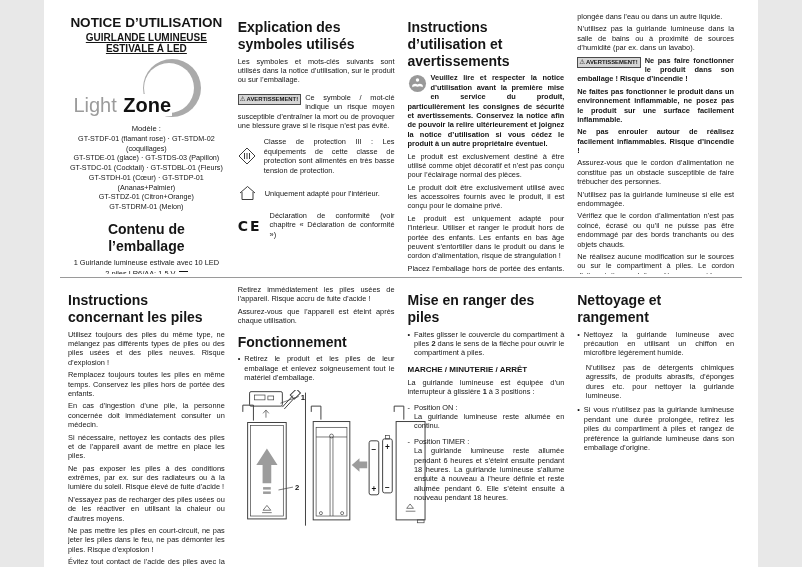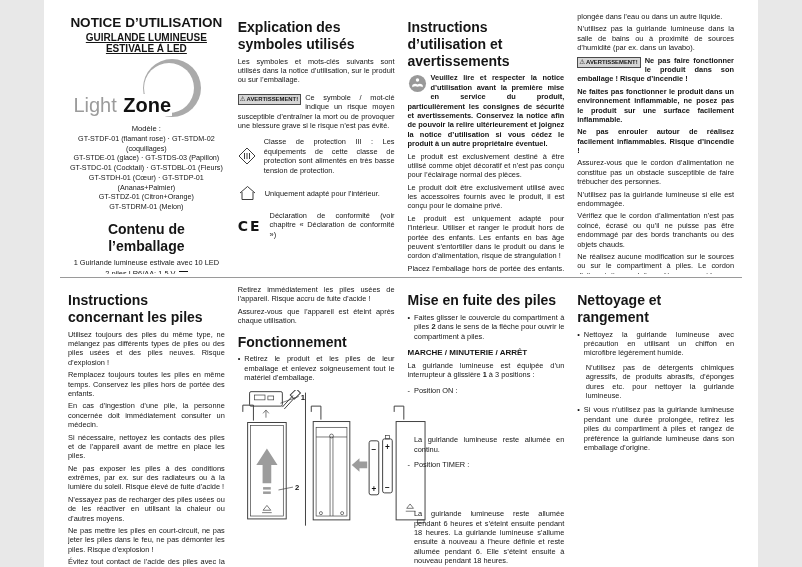--- a/index.html
+++ b/index.html
@@ -57,21 +57,21 @@
 
   
   .bullet { display:flex; gap:4px; margin:0 0 3.5px; }
   .bullet::before { content:"•"; flex:none; font-size:7.4px; line-height:1.27; }
   .bullet .bt { flex:1; text-align:justify; font-size:7.4px; line-height:1.27; }
   .indent { margin-left:8.5px; }
   .dash { display:flex; gap:4px; margin:6px 0 0; }
   .dash::before { content:"-"; flex:none; font-size:7.4px; line-height:1.27; }
   .dash .dt { flex:1; font-size:7.4px; line-height:1.27; }
   .pos-label { }
-  .pos-text { text-align:justify;margin-top:40px; }
+  .pos-text { text-align:justify; }
 
   .figure { display:block; margin:7px auto 0; }
   svg .ln { fill:none; stroke:#3c3c3c; stroke-width:1; }
   svg .thin { fill:none; stroke:#3c3c3c; stroke-width:0.7; }
   svg .garrow { fill:#9c9c9c; stroke:none; }
   svg .flabel { font-size:8px; font-weight:bold; fill:#111; }
   svg .pol { font-size:8.5px; font-weight:bold; fill:#111; text-anchor:middle; }
 </style>
 </head>
 <body>
@@ -262,21 +262,21 @@
           <path class="ln" d="M172,30 L172,16 L162,16 L162,22"></path>
           <rect class="ln" x="164" y="32" width="30" height="102"></rect>
           <path class="thin" d="M175,122 L178.5,117.5 L182,122 Z"></path>
           <line class="thin" x1="174" y1="125" x2="184" y2="125"></line>
           <rect class="thin" x="186" y="134" width="7" height="3"></rect>
         </g>
       </svg>
     </div>
 
     <div class="col">
-      <div class="h2">Mise en fuite des piles</div>
+      <div class="h2">Mise en ranger des piles</div>
       <div class="bullet">
         <span class="bt"><span>Faites glisser le couvercle du compartiment à piles </span><span class="b">2</span><span> dans le sens de la flèche pour ouvrir le compartiment à piles.</span></span>
       </div>
 
       <div class="h3">MARCHE / MINUTERIE / ARRÊT</div>
       <p><span>La guirlande lumineuse est équipée d’un interrupteur à glissière </span><span class="b">1</span><span> à 3 positions :</span></p>
 
       <div class="dash">
         <span class="dt">
           <span class="pos-label" style="display:block;">Position ON :</span>

